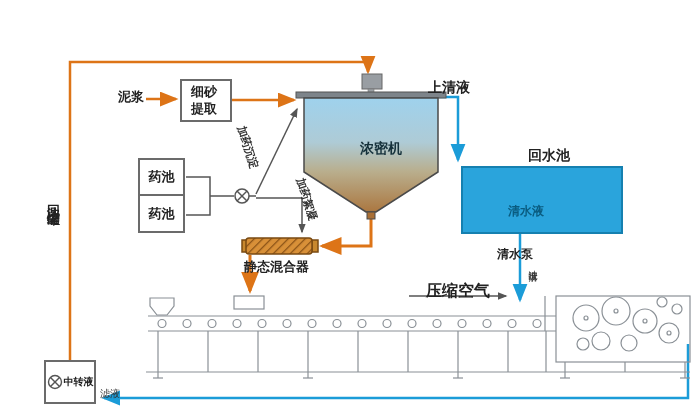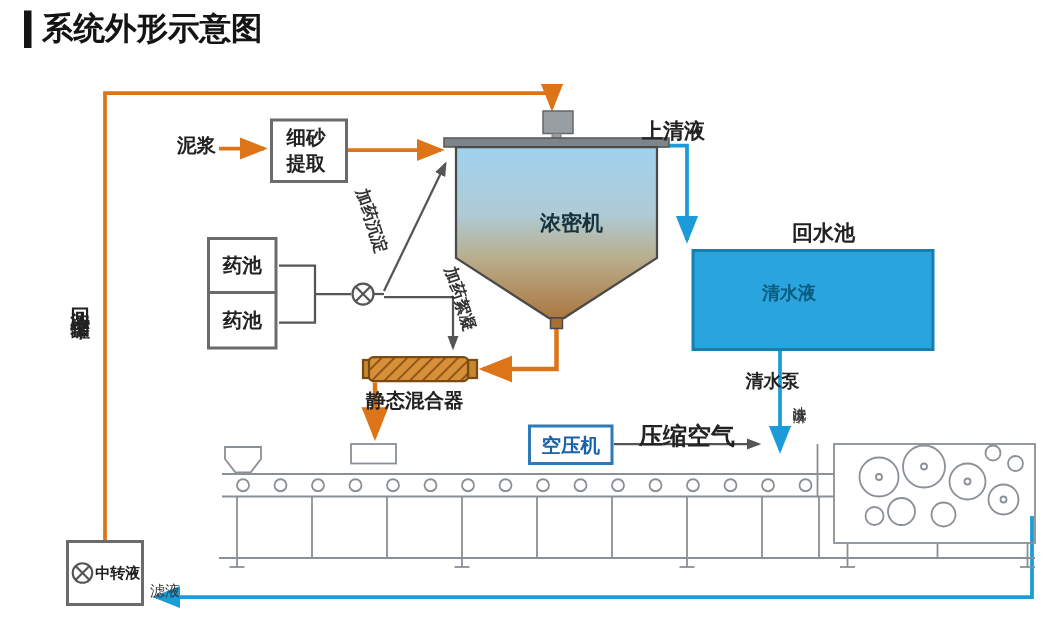--- a/index.html
+++ b/index.html
@@ -22,36 +22,35 @@
   #slurry{left:118px;top:88px;font-size:13px;}
   #sandbox{left:180px;top:79px;width:52px;height:43px;font-size:13px;}
   #sandbox .wrap{width:30px;text-align:left;line-height:1.25;white-space:normal;}
   #chem1{left:138px;top:158px;width:47px;height:38px;font-size:13px;}
   #chem2{left:138px;top:194px;width:47px;height:39px;font-size:13px;}
   #doseSed{left:248px;top:124px;font-size:11px;color:#333;transform:rotate(72deg);transform-origin:0 0;}
   #doseFloc{left:307px;top:176px;font-size:11px;color:#333;transform:rotate(72deg);transform-origin:0 0;}
   #thickLabel{left:338px;top:140px;width:64px;text-align:right;font-size:14px;color:#16323c;}
   #supernatant{left:428px;top:79px;font-size:14px;}
   #returnPool{left:528px;top:147px;font-size:14px;}
-  #clearWater{left:508px;top:187px;font-size:12px;color:#0A5C80;}
+  #clearWater{left:508px;top:203px;font-size:12px;color:#0A5C80;}
   #pumpLabel{left:497px;top:246px;font-size:12px;}
   #flushSpray{left:526px;top:263px;font-size:9px;font-weight:normal;color:#333;writing-mode:vertical-rl;letter-spacing:1px;}
   #mixerLabel{left:244px;top:258px;font-size:13px;}
   #airBox{left:352px;top:283px;width:57px;height:27px;border-color:#2E79B8;color:#1A63A8;font-size:13px;}
   #compAir{left:426px;top:281px;font-size:16px;}
   #returnConc{left:44px;top:194px;font-size:13px;writing-mode:vertical-rl;letter-spacing:3px;}
   #transferBox{left:44px;top:360px;width:52px;height:44px;font-size:10px;gap:1px;}
   #filtrate{left:100px;top:387px;font-size:10px;font-weight:normal;color:#333;}
 </style>
 </head>
 <body>
 
 <div class="stage">
 
-  <div class="page-title">系统外形示意图</div>
 
   <svg class="canvas" width="700" height="420" viewBox="0 0 700 420">
     <defs>
       <marker id="mo" markerWidth="9" markerHeight="8" refX="6.5" refY="3" orient="auto">
         <path d="M0,0 L7.5,3 L0,6 Z" fill="#DD7417"></path>
       </marker>
       <marker id="mb" markerWidth="9" markerHeight="8" refX="6.5" refY="3" orient="auto">
         <path d="M0,0 L7.5,3 L0,6 Z" fill="#1B9CD8"></path>
       </marker>
       <marker id="md" markerWidth="8" markerHeight="7" refX="5.5" refY="2.5" orient="auto">
@@ -199,23 +198,20 @@
   <div class="label" id="thickLabel">浓密机</div>
   <div class="label" id="supernatant">上清液</div>
 
   <div class="label" id="returnPool">回水池</div>
   <div class="label" id="clearWater">清水液</div>
   <div class="label" id="pumpLabel">清水泵</div>
   <div class="label" id="flushSpray">冲洗喷淋</div>
 
   <div class="label" id="mixerLabel">静态混合器</div>
 
-  <div class="box" id="airBox">
-    <span>空压机</span>
-  </div>
   <div class="label" id="compAir">压缩空气</div>
 
   <div class="label" id="returnConc">回浓缩罐</div>
 
   <div class="box" id="transferBox">
     <svg width="16" height="16" viewBox="0 0 16 16">
       <circle cx="8" cy="8" r="6.5" fill="none" stroke="#555" stroke-width="1.4"></circle>
       <line x1="3.5" y1="3.5" x2="12.5" y2="12.5" stroke="#555" stroke-width="1.4"></line>
       <line x1="12.5" y1="3.5" x2="3.5" y2="12.5" stroke="#555" stroke-width="1.4"></line>
     </svg>

